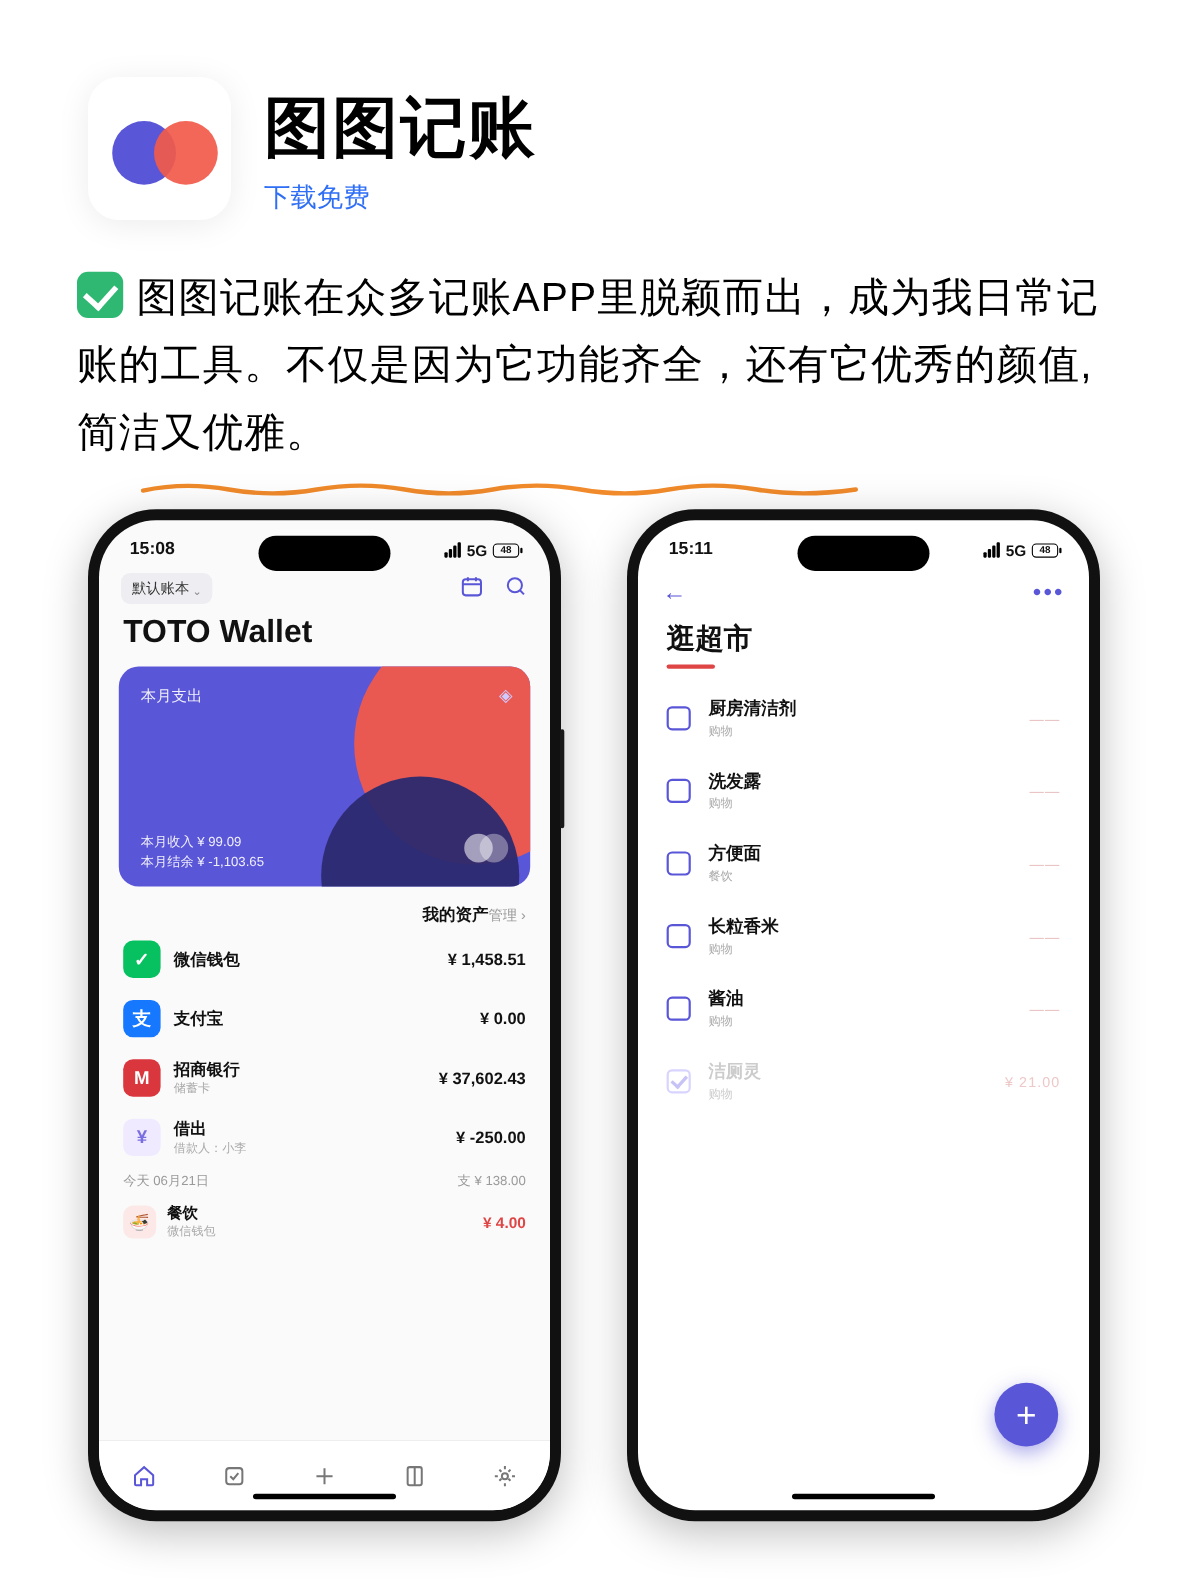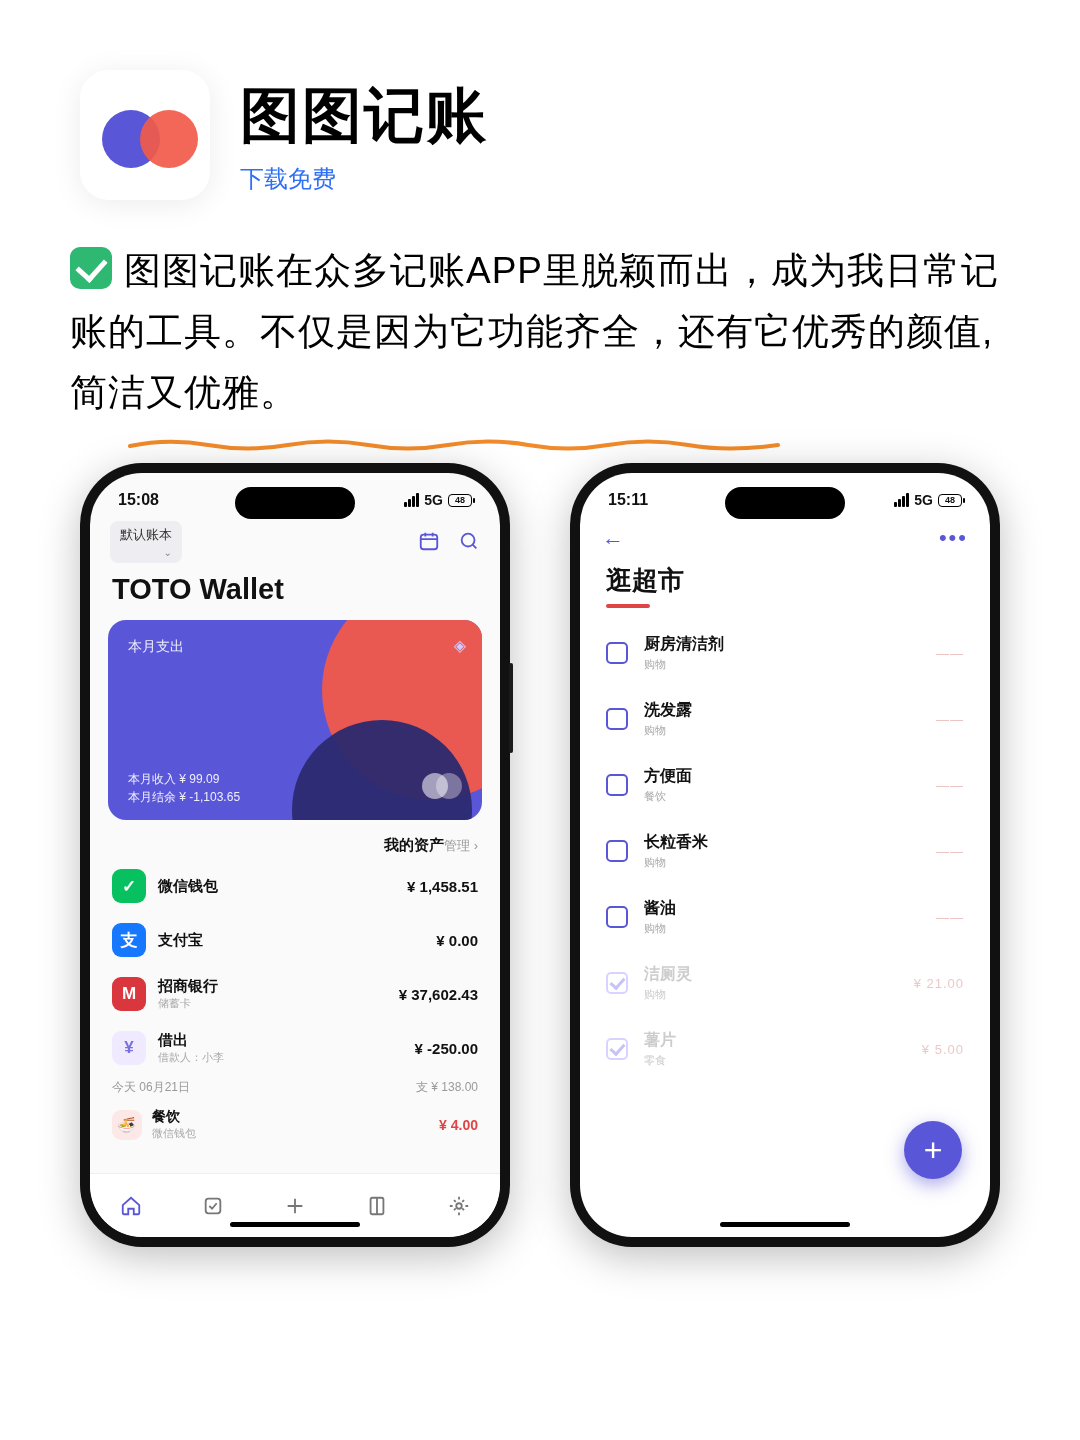--- a/index.html
+++ b/index.html
@@ -16,38 +16,38 @@
 
 .blurb { padding:10px 60px 30px 70px; font-size:37px; line-height:1.65; letter-spacing:1px; position:relative; }
 .blurb .check { display:inline-block; width:42px; height:42px; border-radius:10px; background:#2eb872; position:relative; vertical-align:-6px; margin-right:12px; }
 .blurb .check::after { content:""; position:absolute; left:12px; top:6px; width:14px; height:22px; border:solid #fff; border-width:0 5px 5px 0; transform:rotate(42deg); }
 .blurb .txt { display:inline; }
 .underline-wave { position:absolute; left:128px; bottom:28px; width:660px; height:16px; }
 .underline-wave svg { width:100%; height:100%; }
 
 
 .phones { display:flex; justify-content:center; gap:60px; padding:10px 30px 0; }
-.phone { width:430px; height:784px; background:#111; border-radius:62px; padding:10px; position:relative; box-shadow:0 10px 40px rgba(0,0,0,.25); }
+.phone { width:430px; height:920px; background:#111; border-radius:62px; padding:10px; position:relative; box-shadow:0 10px 40px rgba(0,0,0,.25); }
 .phone .btn-side { position:absolute; background:#1a1a1a; }
 .phone .btn-side.r1 { right:-3px; top:200px; width:4px; height:90px; border-radius:3px; }
 .screen { width:100%; height:100%; background:#fafafa; border-radius:52px; overflow:hidden; position:relative; font-size:15px; color:#111; }
 .notch { position:absolute; top:14px; left:50%; transform:translateX(-50%); width:120px; height:32px; background:#000; border-radius:20px; z-index:5; }
 .status { display:flex; justify-content:space-between; align-items:center; padding:18px 28px 6px; font-weight:600; font-size:16px; }
 .status .right { display:flex; align-items:center; gap:5px; font-size:14px; }
 .sig-bars{display:inline-flex;align-items:flex-end;gap:1px;}
 .sig-bars i{width:3px;background:#000;border-radius:1px;}
 .sig-bars i:nth-child(1){height:5px}.sig-bars i:nth-child(2){height:8px}.sig-bars i:nth-child(3){height:11px}.sig-bars i:nth-child(4){height:14px}
 .batt{display:inline-flex;align-items:center;}
 .batt .b{width:24px;height:13px;border:1.5px solid #000;border-radius:4px;position:relative;display:flex;align-items:center;justify-content:center;}
 .batt .b::after{content:"";position:absolute;right:-4px;top:3px;width:2px;height:5px;background:#000;border-radius:1px;}
 .batt .n{font-size:9px;font-weight:700;}
 
 
 .topbar{display:flex;align-items:center;justify-content:space-between;padding:6px 20px 10px;}
-.pill{background:#eeeef2;border-radius:8px;padding:5px 10px;font-size:13px;display:flex;align-items:flex-end;gap:3px;color:#333;flex-direction:column;}
+.pill{background:#eeeef2;border-radius:8px;padding:5px 10px;font-size:13px;display:flex;align-items:flex-end;gap:3px;color:#333;}
 .pill .chev{font-size:10px;color:#888;}
 .top-actions{display:flex;gap:18px;color:#5a56d8;}
 .icon18{width:22px;height:22px;}
 .wtitle{font-size:29px;font-weight:800;padding:0 22px 14px;}
 .card{margin:0 18px;background:#5a56d8;border-radius:18px;padding:18px 20px 16px;color:#fff;position:relative;overflow:hidden;height:200px;}
 .card .blob1{position:absolute;right:-60px;top:-40px;width:220px;height:220px;border-radius:50%;background:#f15a4a;opacity:.95;}
 .card .blob2{position:absolute;right:10px;bottom:-80px;width:180px;height:180px;border-radius:50%;background:#2b2a70;opacity:.95;}
 .card .eye{position:absolute;right:16px;top:16px;color:#cfcaff;font-size:16px;}
 .card .lbl{font-size:14px;opacity:.9;position:relative;z-index:2;}
 .card .amt{font-size:34px;font-weight:800;margin-top:6px;position:relative;z-index:2;letter-spacing:1px;}
@@ -324,27 +324,19 @@
   <div class="dash">——</div>
           </div>
           <div class="li done">
             <div class="cb" parties=""></div>
   <div class="txt">
               <div class="nm">洁厕灵</div>
               <div class="sub">购物</div>
             </div>
   <div class="dash">¥ 21.00</div>
           </div>
-          <div class="li done">
-            <div class="cb" parties=""></div>
-  <div class="txt">
-              <div class="nm">薯片</div>
-              <div class="sub">零食</div>
-            </div>
-  <div class="dash">¥ 5.00</div>
-          </div>
         </div>
       <div class="fab">+</div>
       <div class="homebar"></div>
     </div>
   </div>
 
 </div>
 
 </body></html>

